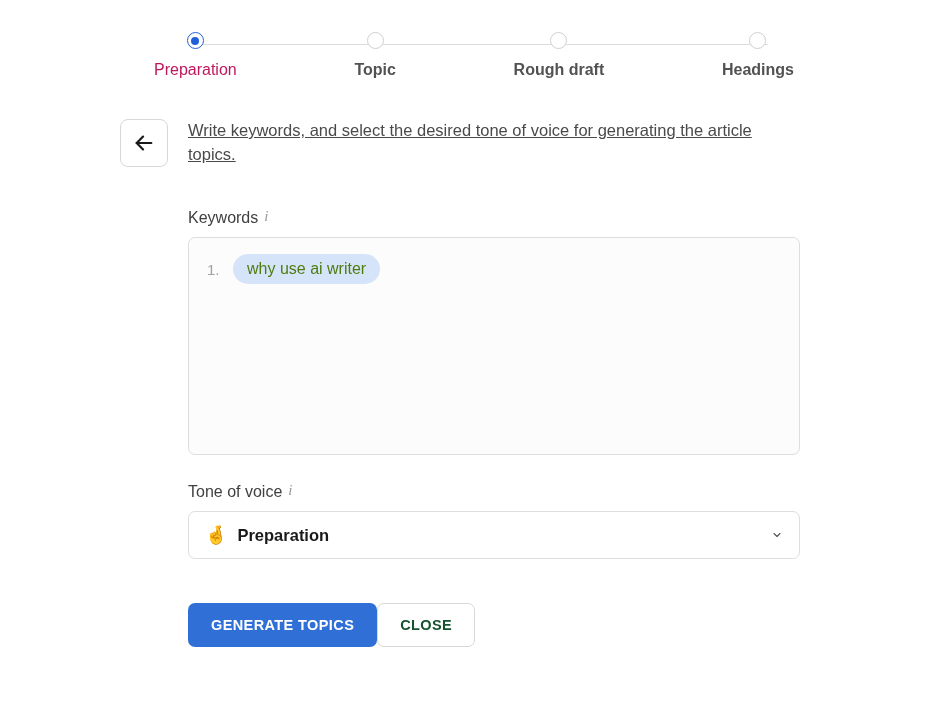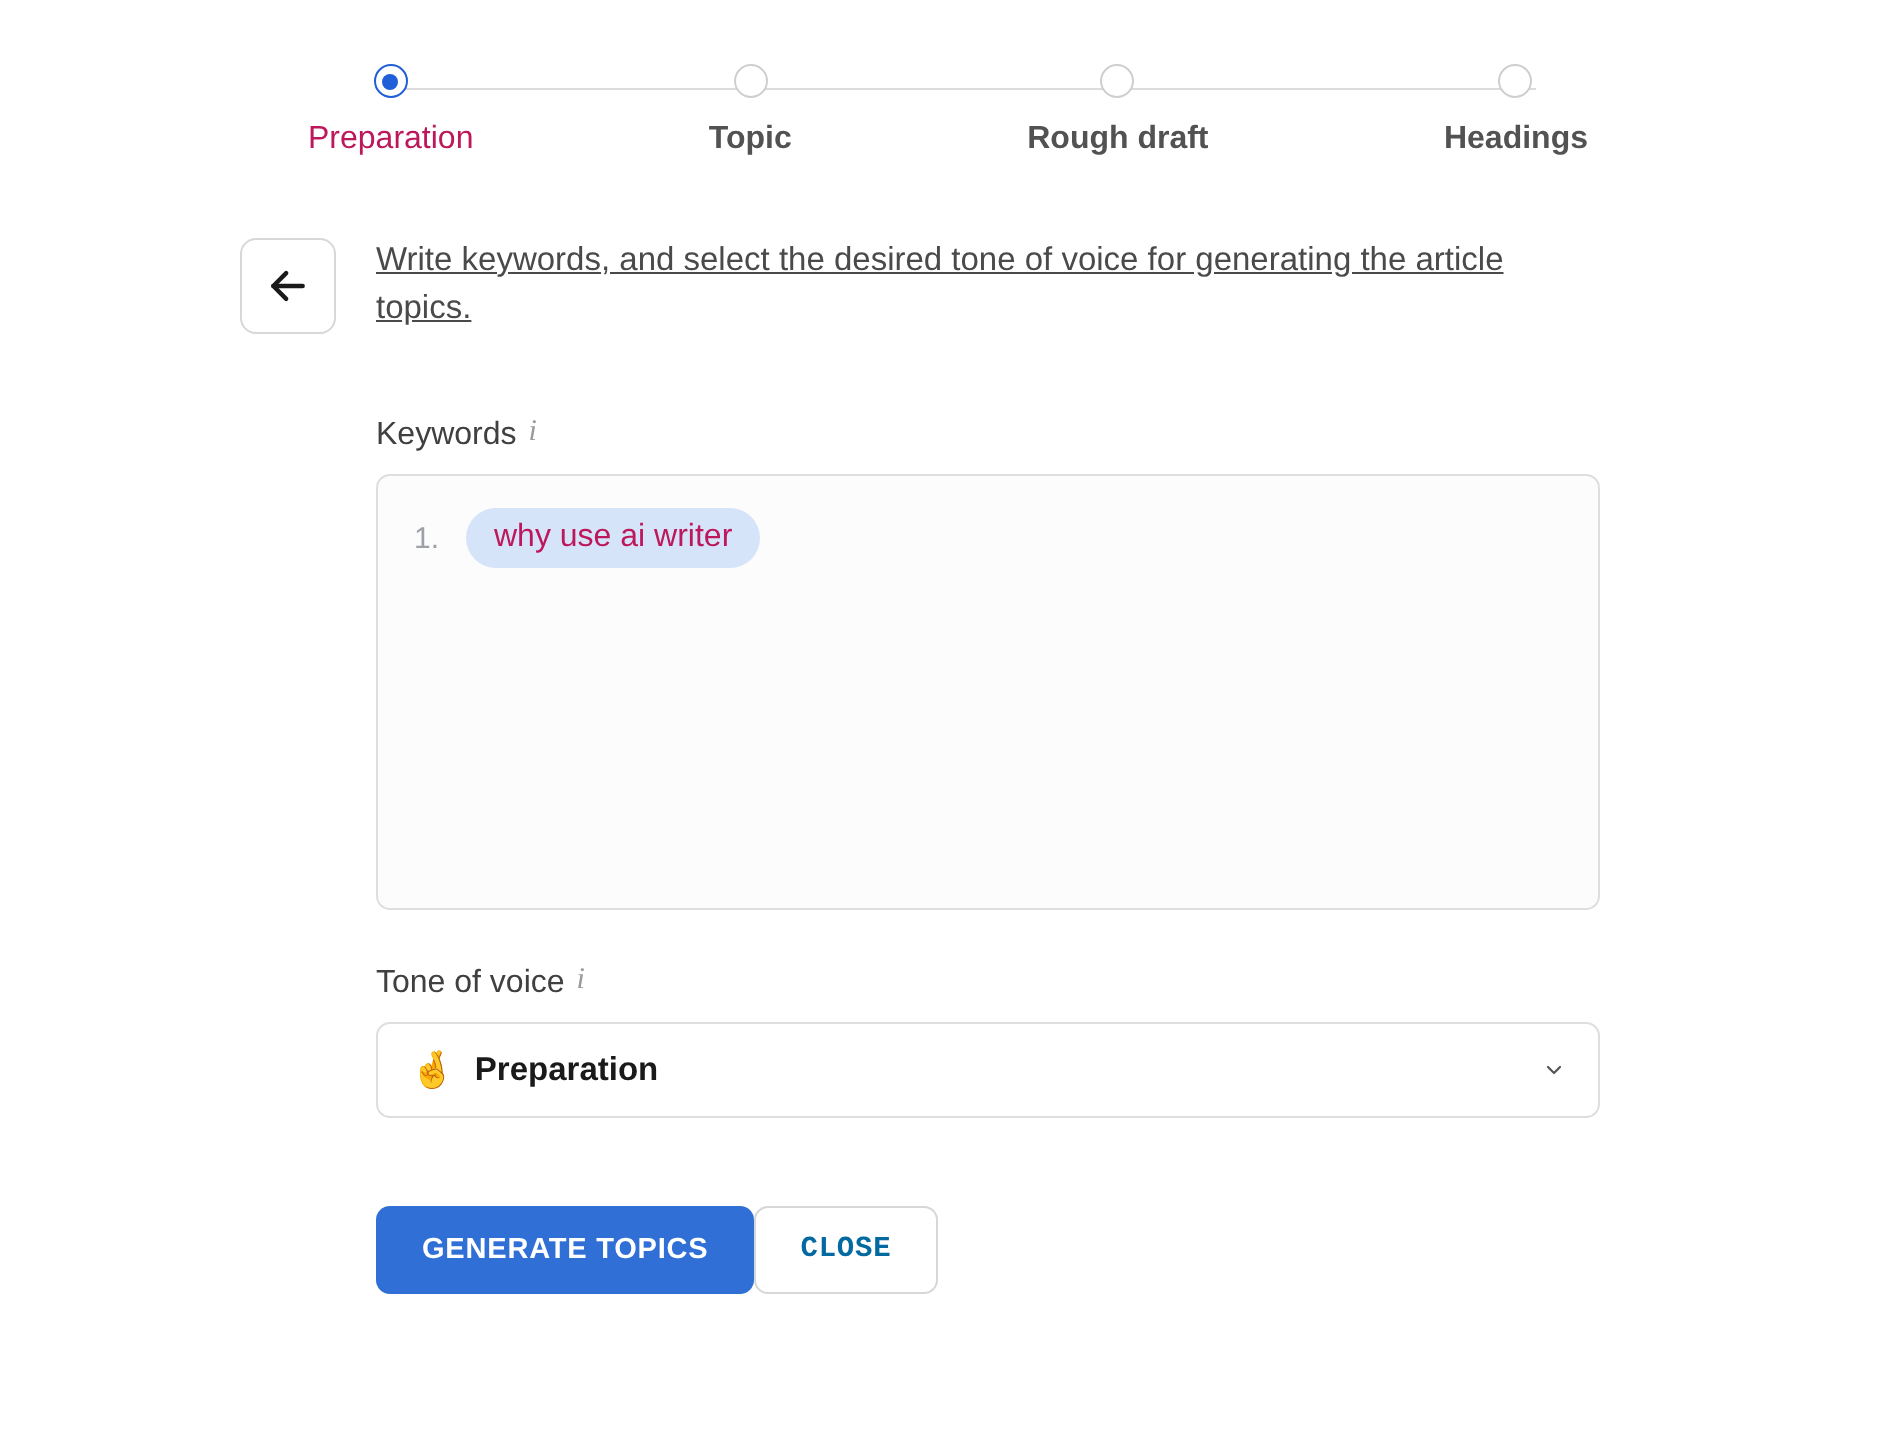--- a/index.html
+++ b/index.html
@@ -147,21 +147,21 @@
       align-items: center;
       gap: 10px;
     }
     .keyword-index {
       color: #9ea2a8;
       font-size: 15px;
       min-width: 16px;
     }
     .keyword-chip {
       background: #d6e4f9;
-      color: #be185d;
+      color: #4d7c0f;
       padding: 6px 14px;
       border-radius: 16px;
       font-size: 16px;
     }
     .tone-select {
       border: 1px solid #dedede;
       border-radius: 7px;
       background: #ffffff;
       padding: 12px 16px;
       display: flex;
@@ -198,23 +198,22 @@
       letter-spacing: 0.4px;
       cursor: pointer;
       border: 1px solid transparent;
     }
     .btn-primary {
       background: #2f6fd6;
       color: #ffffff;
     }
     .btn-secondary {
       background: #ffffff;
-      color: #0369a1;
+      color: #14532d;
       border: 1px solid #d7d7d7;
-      font-family: Liberation Mono, monospace;
     }
   </style>
 </head>
 <body>
 
 <div class="container">
 
   <div class="stepper">
     <div class="stepper-line"></div>
 

